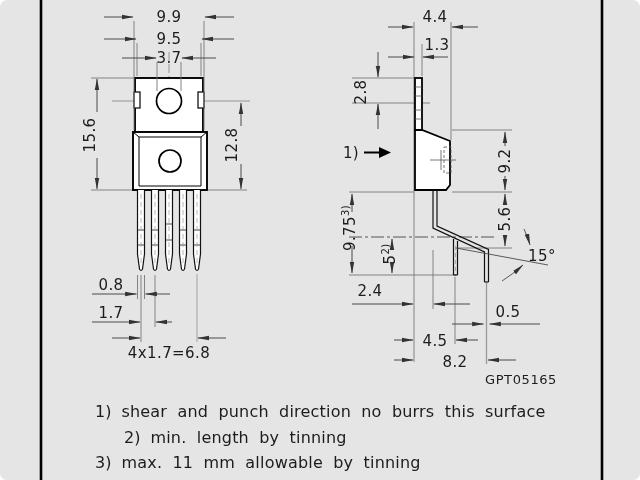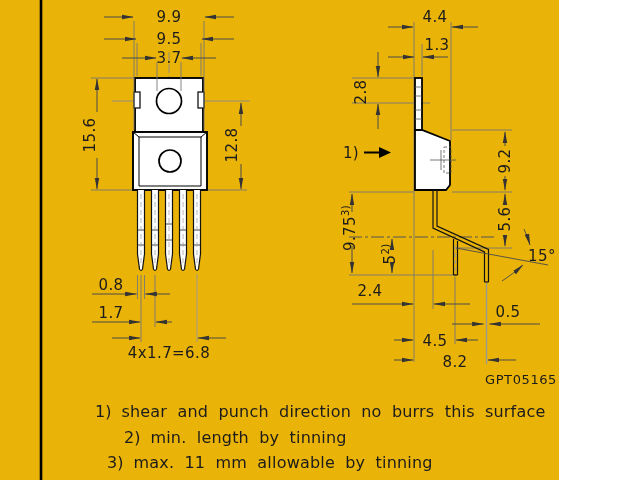--- a/index.html
+++ b/index.html
@@ -1,17 +1,17 @@
 <!DOCTYPE html>
 <html><head>
 <meta charset="utf-8">
 <style>
   html,body{margin:0;padding:0;background:#fff;}
-  #stage{position:relative;width:559px;height:480px;background:#eab308;overflow:hidden;
-         font-family:"DejaVu Sans",sans-serif;}
+  #stage{position:relative;width:640px;height:480px;background:#e5e5e5;overflow:hidden;
+         font-family:"DejaVu Sans",sans-serif;border-radius:7px;}
   svg{position:absolute;left:0;top:0;}
   svg text{fill:#1c1c1c;font-family:"DejaVu Sans",sans-serif;letter-spacing:.4px;}
   .dim{font-size:15px;}
   .sup{font-size:10px;}
   .code{font-size:13px;letter-spacing:.6px;}
   .notes{position:absolute;left:0;top:0;width:640px;}
   .note-row{position:absolute;left:95px;white-space:nowrap;font-size:16px;color:#1c1c1c;}
   .note-ref{display:inline-block;margin-right:10px;}
   .note-text{word-spacing:5px;letter-spacing:.2px;}
 </style>
@@ -244,18 +244,18 @@
   <text class="code" x="521" y="384" text-anchor="middle">GPT05165</text>
 </svg>
 
 <div class="notes">
   <div class="note-row" style="top:402px;">
     <span class="note-ref">1)</span><span class="note-text">shear and punch direction no burrs this surface</span>
   </div>
   <div class="note-row" style="top:428px;margin-left:29px;">
     <span class="note-ref">2)</span><span class="note-text">min. length by tinning</span>
   </div>
-  <div class="note-row" style="top:453px;margin-left:12px;">
+  <div class="note-row" style="top:453px;">
     <span class="note-ref">3)</span><span class="note-text">max. 11 mm allowable by tinning</span>
   </div>
 </div>
 
 </div>
 
 </body></html>

